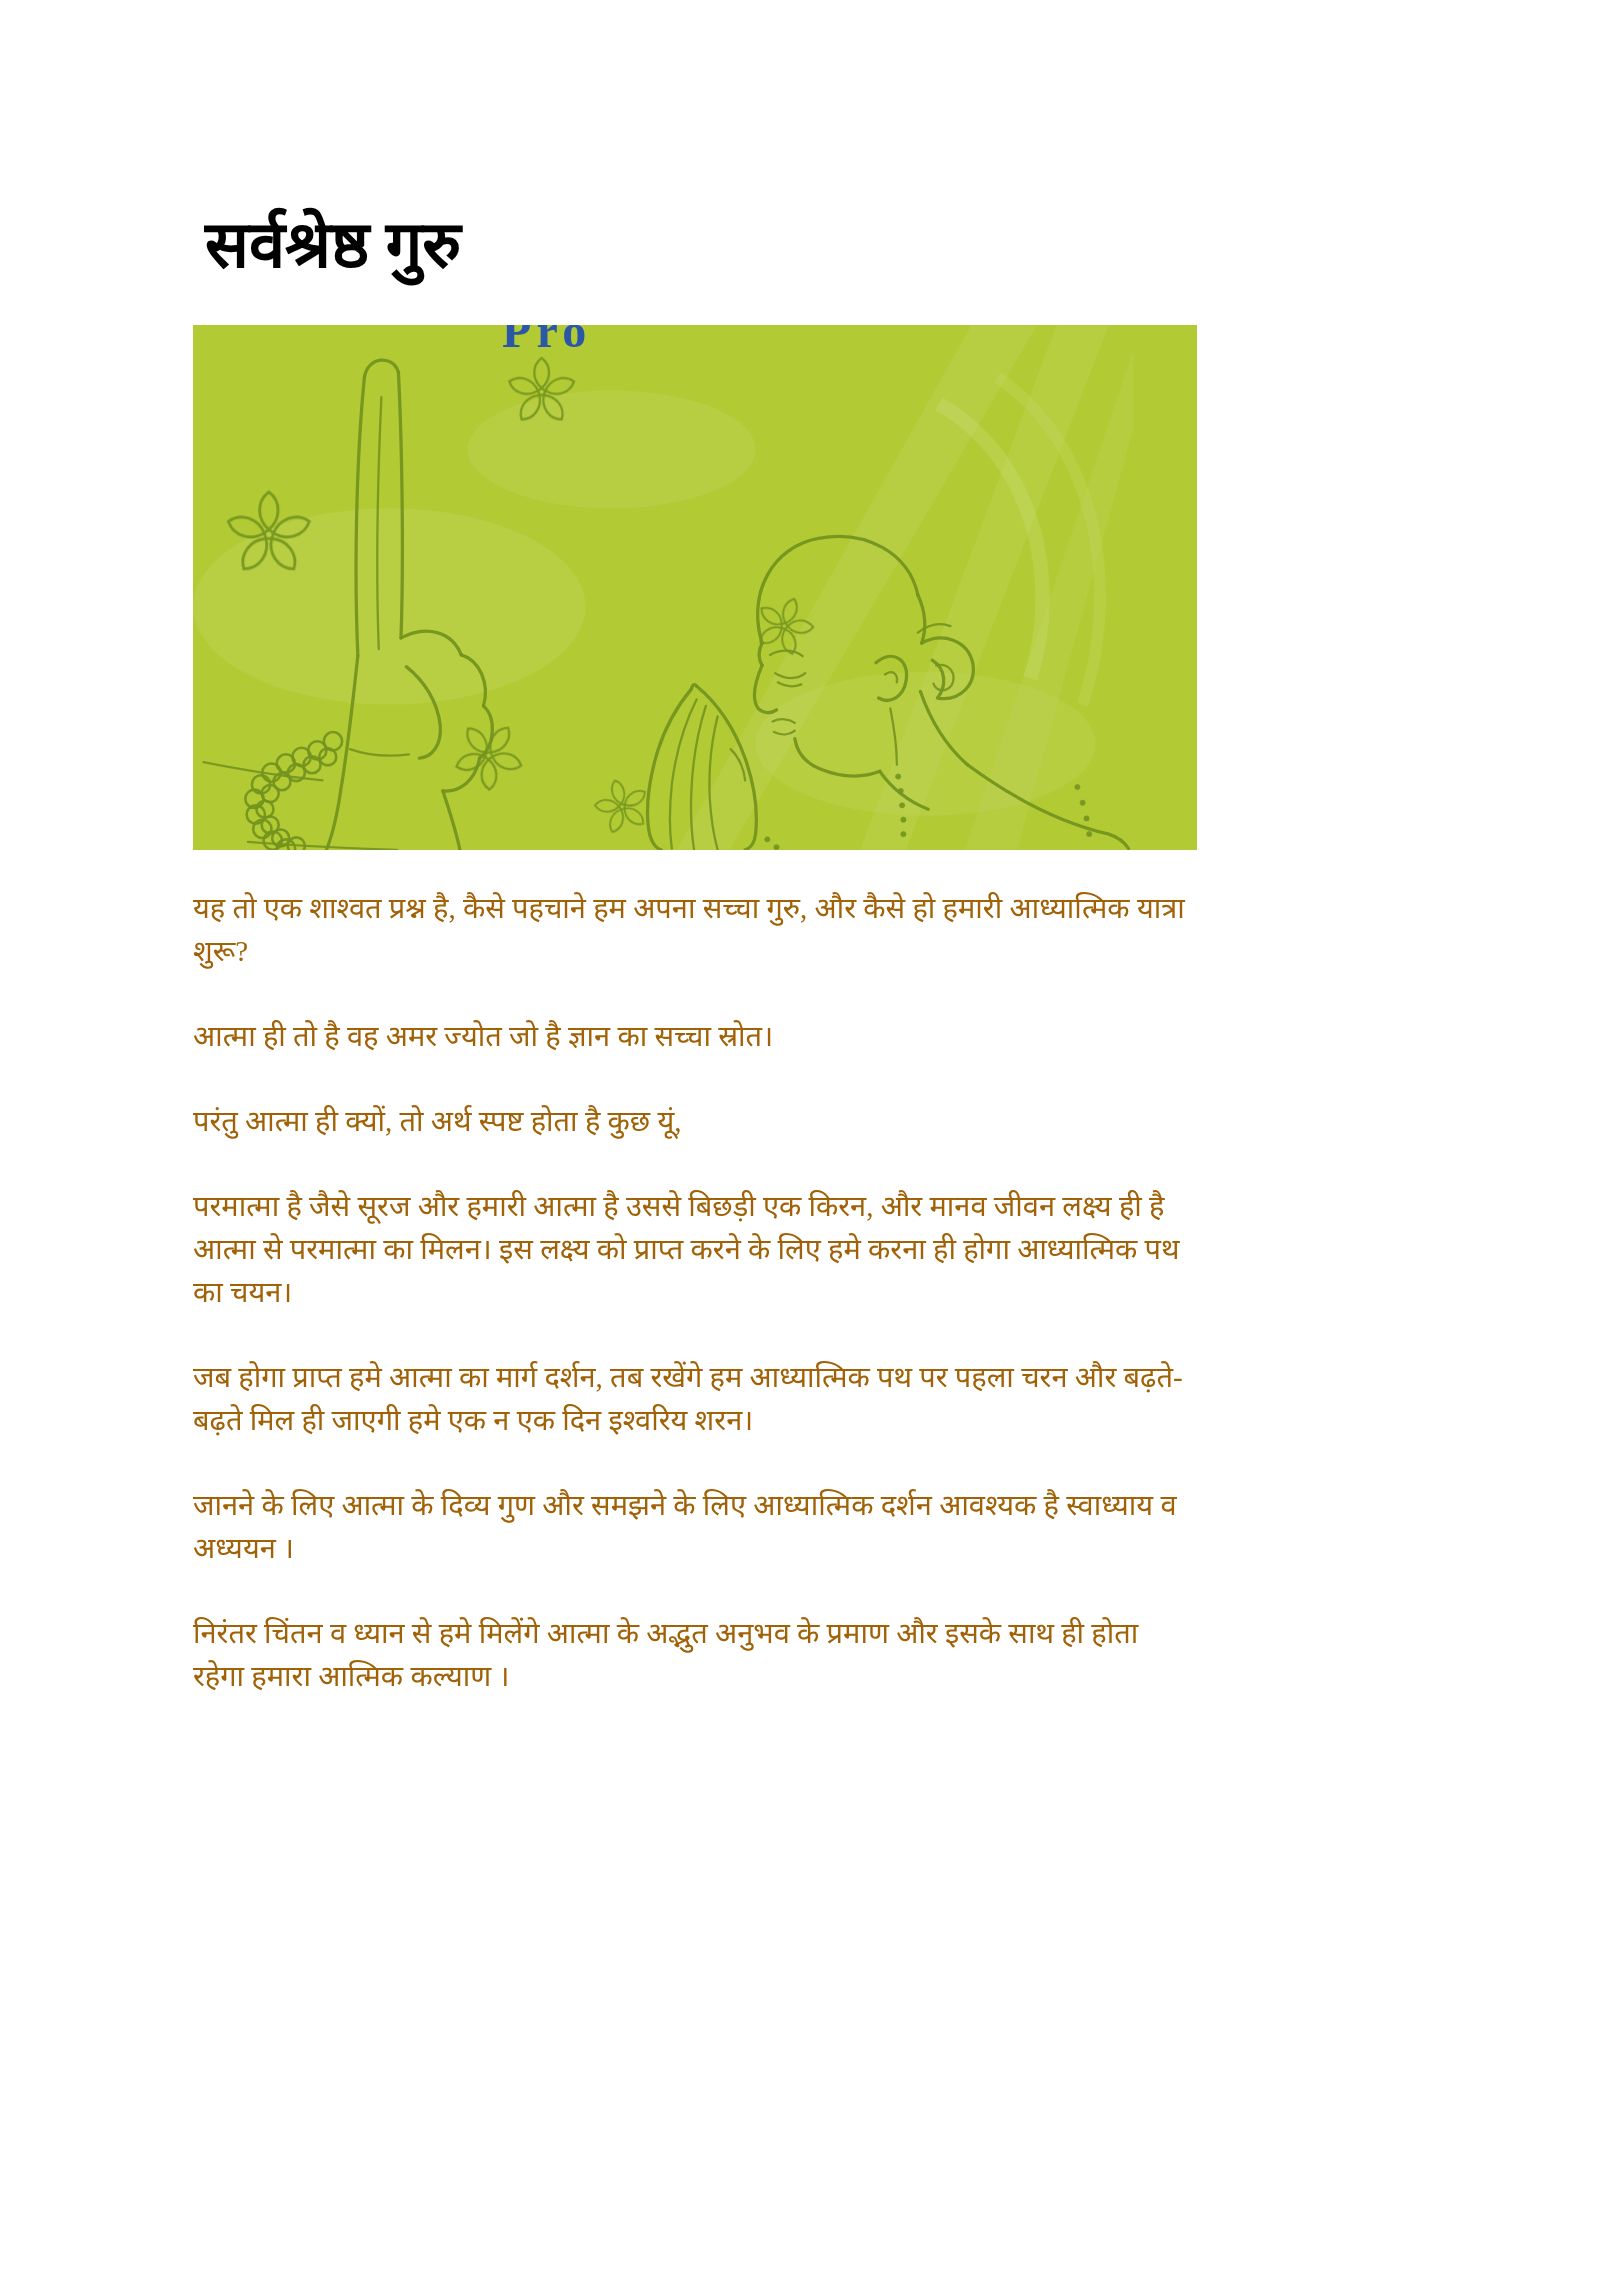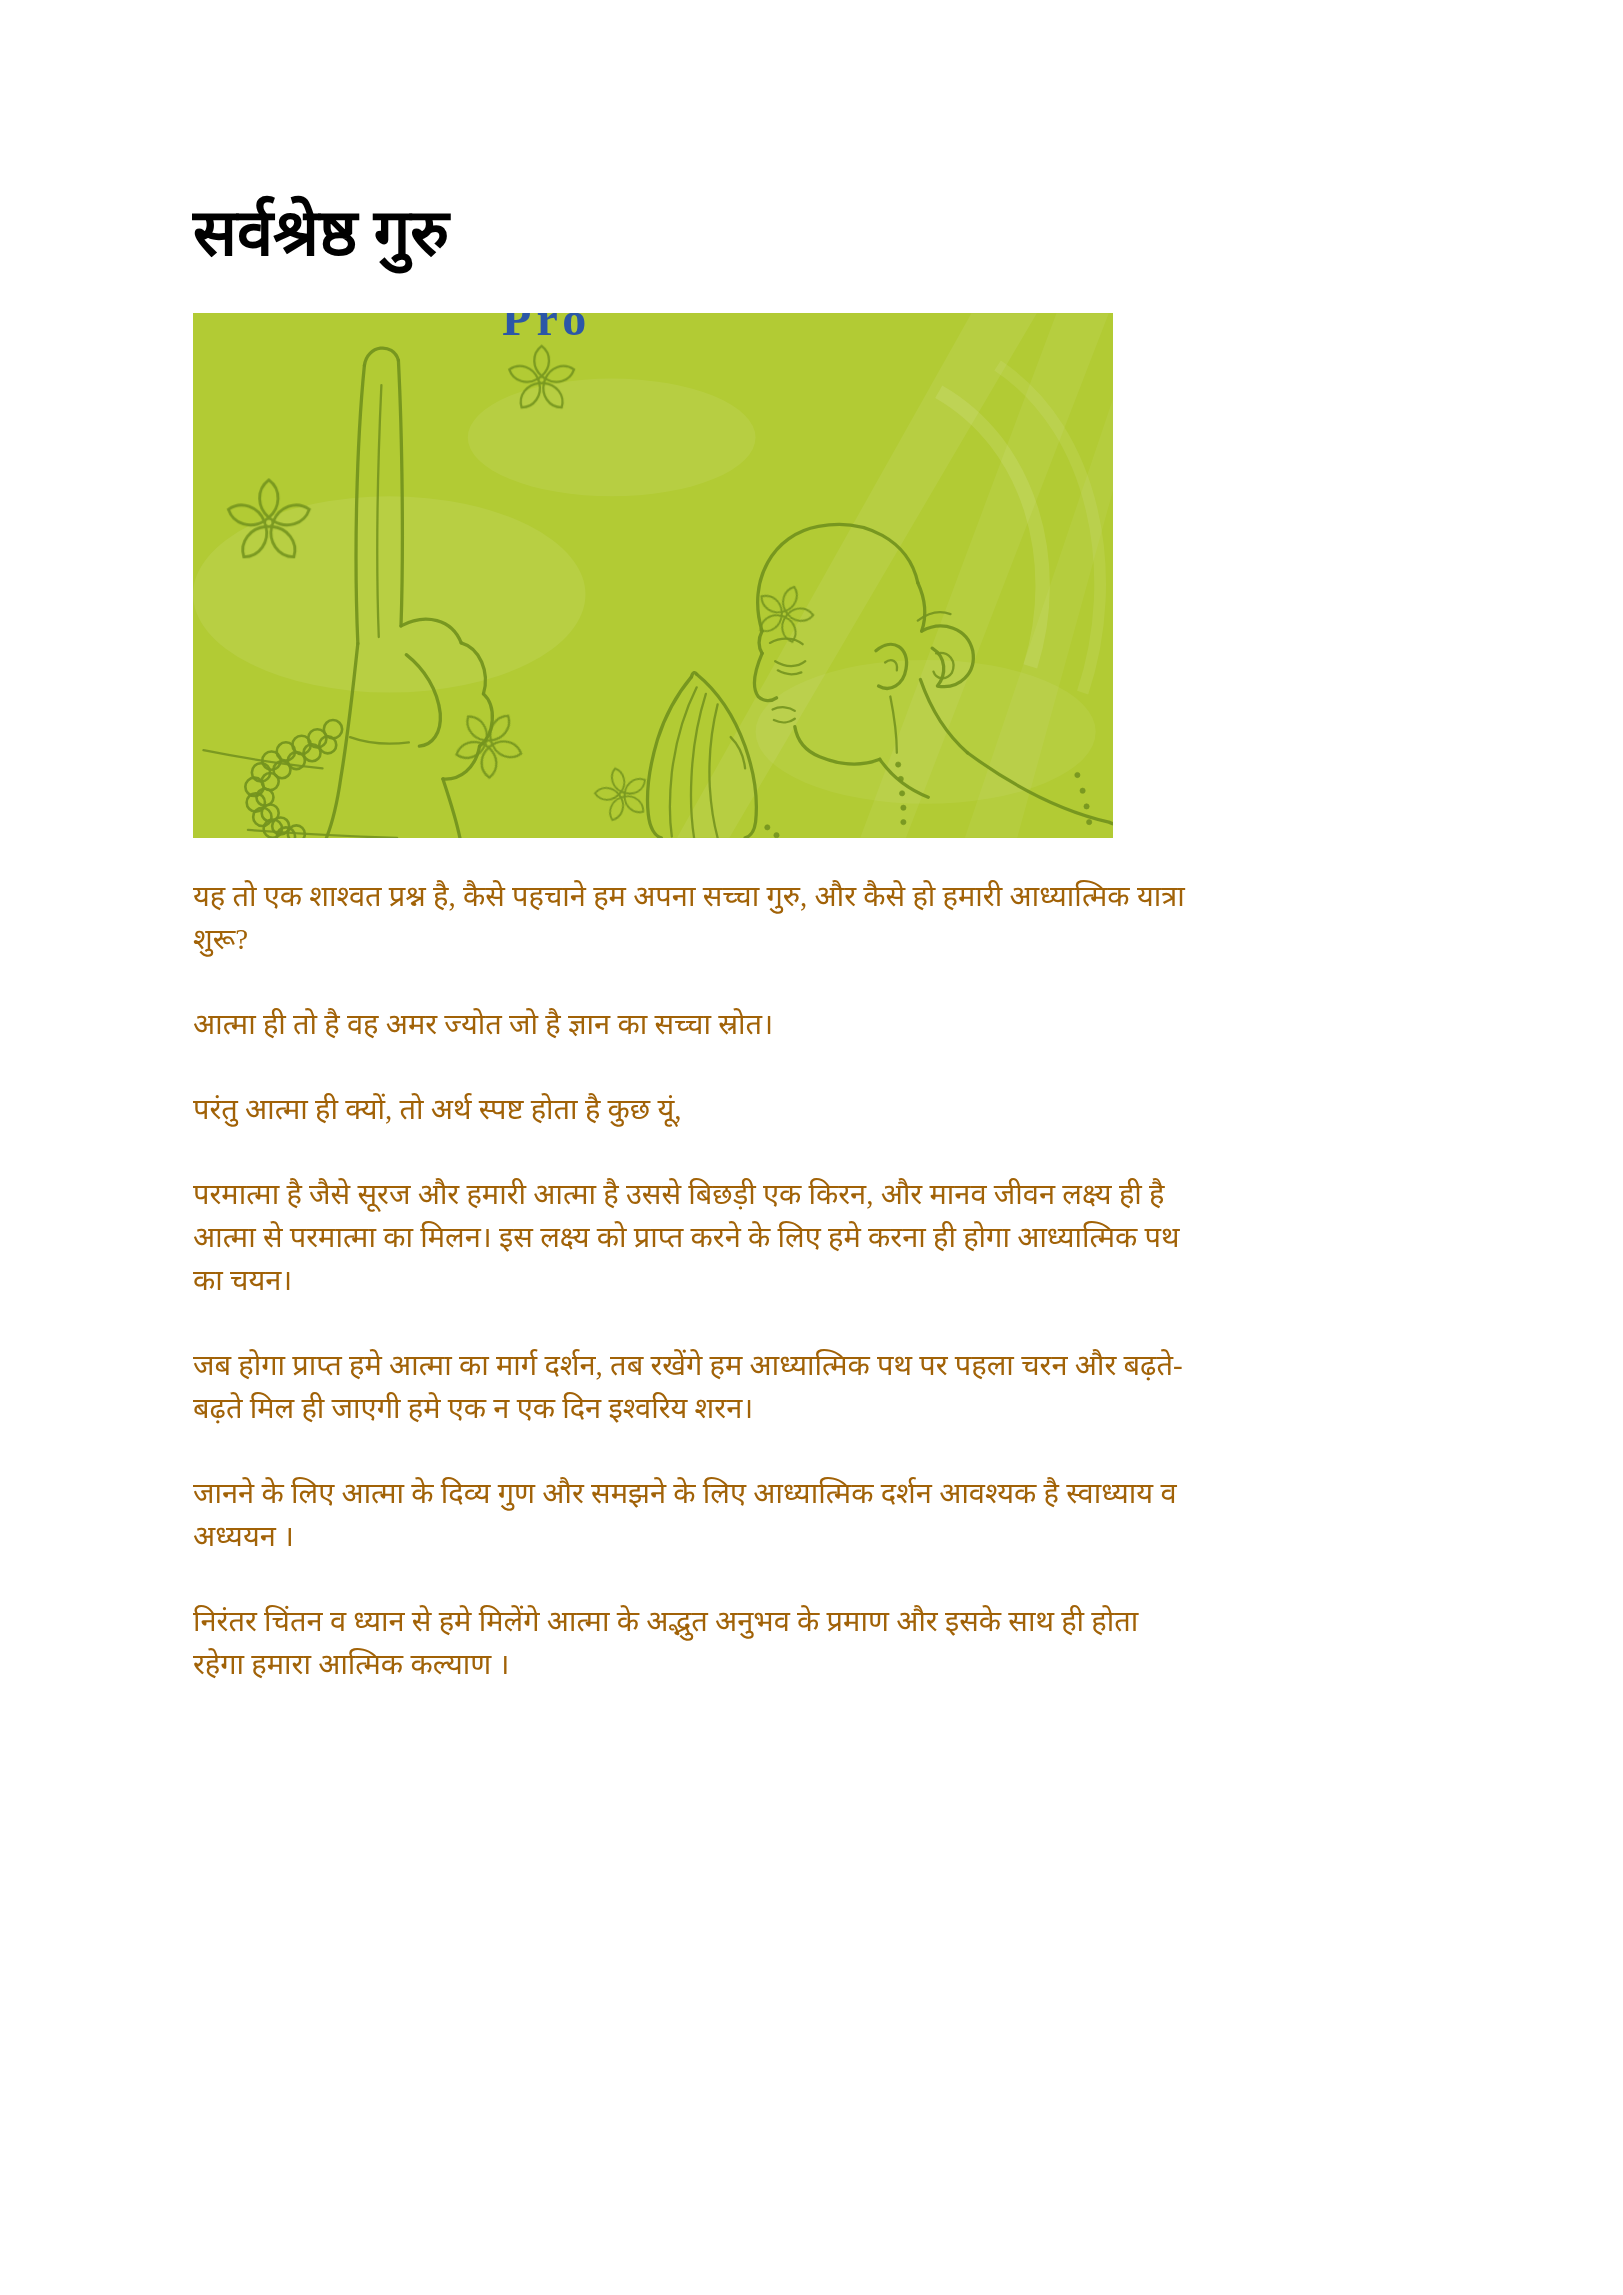--- a/index.html
+++ b/index.html
@@ -12,31 +12,31 @@
     color:#000000;
     overflow:hidden;
   }
   .content {
     position:absolute;
     left:193px;
     top:191px;
     width:1247px;
   }
   h1.title {
-    margin:0;
+    margin:12px;
     font-size:65px;
     line-height:85px;
     font-weight:bold;
     color:#000000;
     letter-spacing:0;
   }
   figure.illustration {
     margin:37px 12px 0 0;
     position:relative;
-    width:920px;
+    width:1004px;
     height:525px;
     overflow:hidden;
     background:var(--img-bg, #b2cb34);
   }
   figure.illustration svg { display:block; width:940px; height:525px; }
   .watermark {
     position:absolute;
     top:-22px;
     left:309px;
     font-family:"Liberation Serif", serif;

